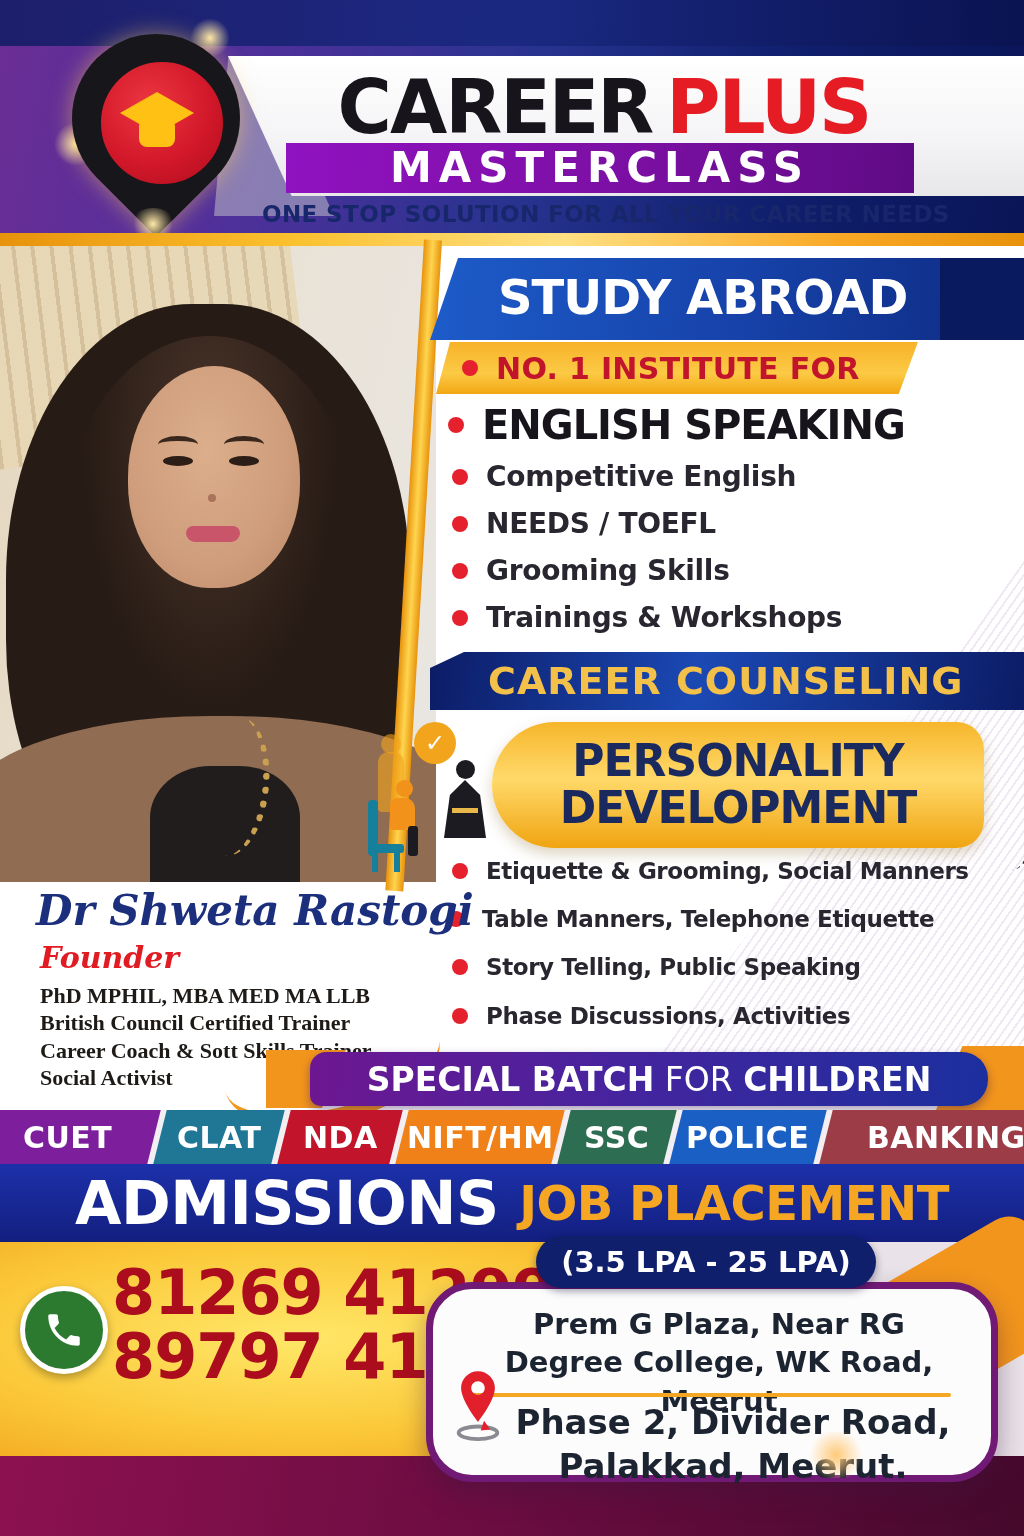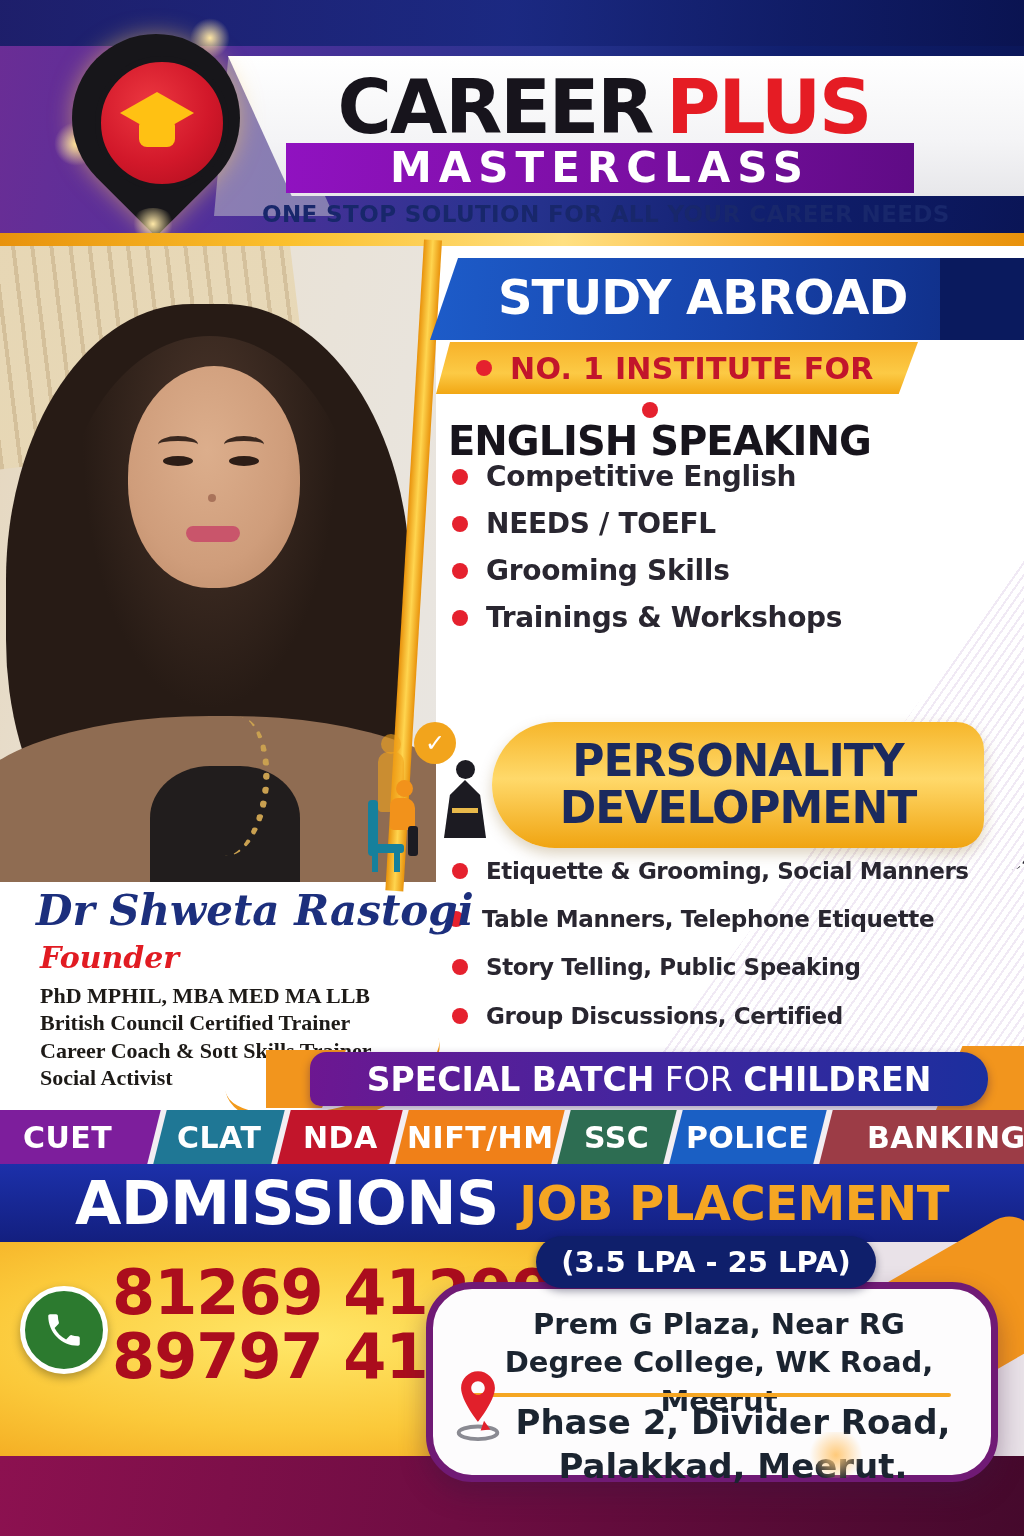--- a/index.html
+++ b/index.html
@@ -81,26 +81,26 @@
   .banner-study{position:absolute;left:430px;top:258px;width:594px;height:82px;
     background:linear-gradient(95deg,#1d5cc9 0%,#1743ab 50%,#0e2a80 100%);
     clip-path:polygon(28px 0,100% 0,100% 100%,0 100%);}
   .banner-study .dark-block{position:absolute;right:0;top:0;width:84px;height:100%;
     background:#0a1a5e;}
   .banner-study .txt{position:absolute;left:68px;top:11px;font-size:48px;font-weight:800;
     color:#fff;letter-spacing:-1px;white-space:nowrap;}
   .banner-no1{position:absolute;left:436px;top:342px;width:482px;height:52px;
     background:linear-gradient(180deg,#f7b22a 0%,#fcca45 60%,#f2a714 100%);
     clip-path:polygon(14px 0,100% 0,96% 100%,0 100%);
-    display:flex;align-items:center;padding-left:40px;box-sizing:border-box;}
+    display:flex;align-items:center;padding-left:26px;box-sizing:border-box;}
   .banner-no1 .txt{color:#c2152b;font-size:30px;font-weight:800;letter-spacing:.3px;white-space:nowrap;}
   .dot{display:inline-block;width:16px;height:16px;border-radius:50%;background:#e5212e;
     margin-right:18px;flex:none;}
   .row{position:absolute;display:flex;align-items:center;white-space:nowrap;}
-  .row-eng{left:448px;top:402px;flex-direction:column;}
+  .row-eng{left:448px;top:402px;}
   .row-eng .txt{font-size:40px;font-weight:800;color:#17141c;letter-spacing:-1px;}
   .item .txt{font-size:28px;font-weight:700;color:#292630;letter-spacing:-.3px;}
   .item0{left:452px;top:460px;} .item1{left:452px;top:507px;}
   .item2{left:452px;top:554px;} .item3{left:452px;top:601px;}
 
   .banner-counseling{position:absolute;left:430px;top:652px;width:594px;height:58px;
     background:linear-gradient(100deg,#0c1c66 0%,#1b49b4 45%,#0c1c66 100%);
     clip-path:polygon(0 16px,34px 0,100% 0,100% 100%,0 100%);
     display:flex;align-items:center;padding-left:58px;box-sizing:border-box;}
   .banner-counseling .txt{color:#f3c04a;font-size:38px;font-weight:800;letter-spacing:1px;white-space:nowrap;}
@@ -283,20 +283,23 @@
   </div>
   <div class="row item item2">
     <span class="dot"></span>
     <span class="txt">Grooming Skills</span>
   </div>
   <div class="row item item3">
     <span class="dot"></span>
     <span class="txt">Trainings &amp; Workshops</span>
   </div>
 
+  <div class="banner-counseling">
+    <span class="txt">CAREER COUNSELING</span>
+  </div>
 
   <div class="pers-icons">
     <div class="fig-back-head"></div>
     <div class="fig-back"></div>
     <div class="check-badge">✓</div>
     <div class="chair-back"></div>
     <div class="chair-seat"></div>
     <div class="chair-leg1"></div>
     <div class="chair-leg2"></div>
     <div class="sit-head"></div>
@@ -319,21 +322,21 @@
   <div class="row pers-item pitem1">
     <span class="dot"></span>
     <span class="txt">Table Manners, Telephone Etiquette</span>
   </div>
   <div class="row pers-item pitem2">
     <span class="dot"></span>
     <span class="txt">Story Telling, Public Speaking</span>
   </div>
   <div class="row pers-item pitem3">
     <span class="dot"></span>
-    <span class="txt">Group Discussions, Certified</span>
+    <span class="txt">Phase Discussions, Activities</span>
   </div>
 
   <div class="founder-name">Dr Shweta Rastogi</div>
   <div class="founder-role">Founder</div>
   <div class="founder-creds">
     <div>PhD MPHIL, MBA MED MA LLB</div>
     <div>British Council Certified Trainer</div>
     <div>Career Coach &amp; Sott Skills Trainer</div>
     <div>Social Activist</div>
   </div>

